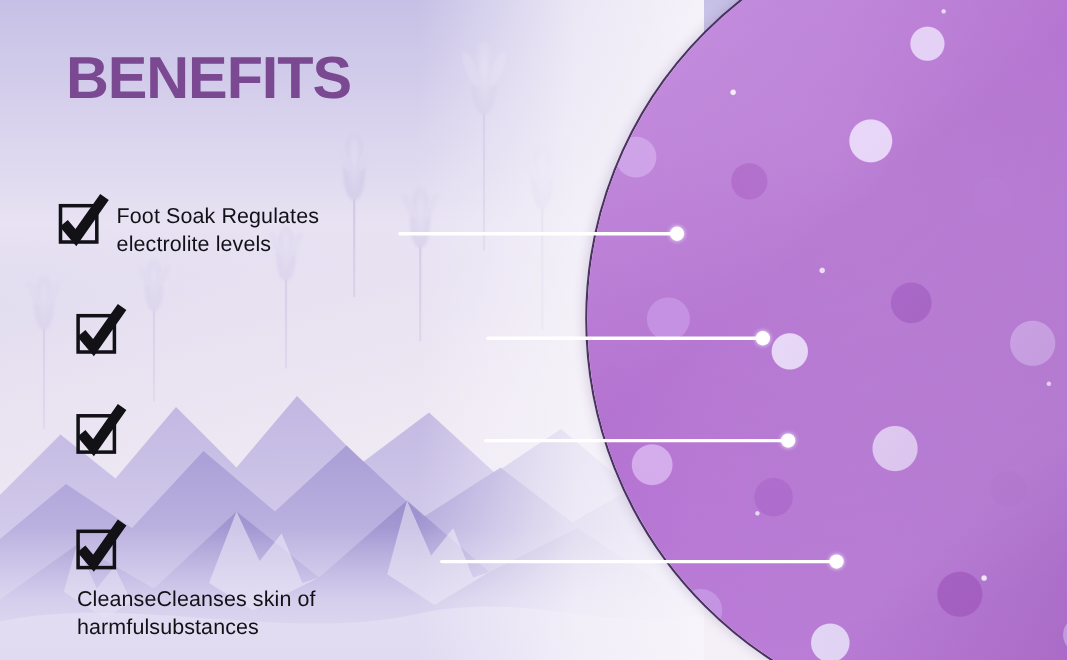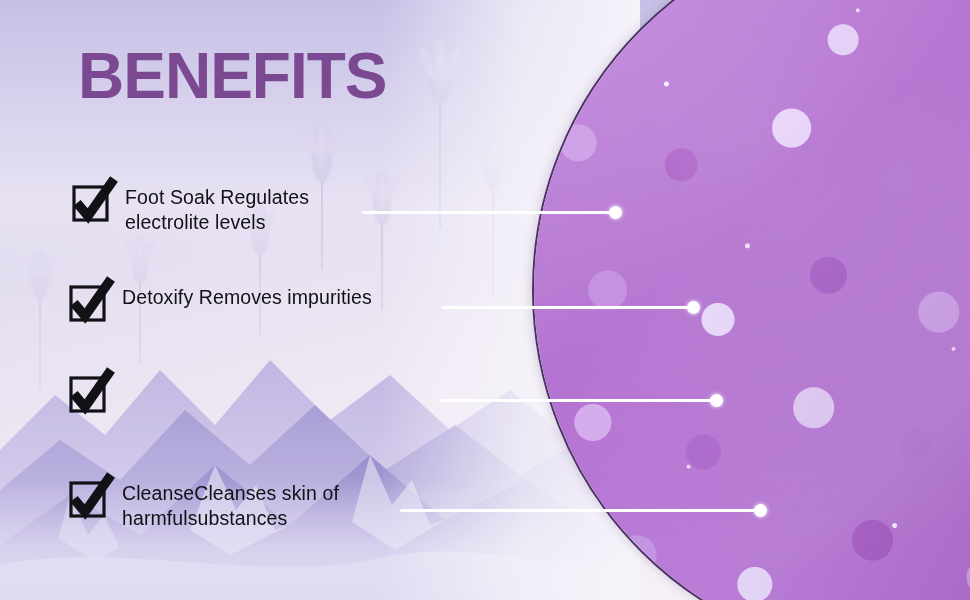--- a/index.html
+++ b/index.html
@@ -125,22 +125,22 @@
       radial-gradient(circle at 86% 49%, rgba(255,255,255,.8) 0 2px, rgba(0,0,0,0) 3px),
       radial-gradient(circle at 21% 74%, rgba(255,255,255,.7) 0 1.5px, rgba(0,0,0,0) 2.5px),
       radial-gradient(circle at 49% 82%, rgba(255,255,255,.8) 0 2px, rgba(0,0,0,0) 3px),
       radial-gradient(circle at 73% 92%, rgba(255,255,255,.6) 0 1.5px, rgba(0,0,0,0) 2.5px),
       radial-gradient(ellipse at 30% 30%, rgba(255,255,255,.12) 0%, rgba(0,0,0,0) 60%),
       radial-gradient(ellipse at 75% 80%, rgba(60,20,90,.14) 0%, rgba(0,0,0,0) 60%);
   }
 
   
   #title {
-    position:absolute; left:78px; top:44px;
-    font-size:64px;
+    position:absolute; left:60px; top:44px;
+    font-size:54px;
     font-weight:700;
     letter-spacing:-1px;
     color:#7a4992;
     line-height:1;
     font-family:"Liberation Sans", sans-serif;
     white-space:nowrap;
   }
 
   
   .benefit {
@@ -155,24 +155,24 @@
     color:#111116;
     font-size:19.5px;
     line-height:1.28;
     font-weight:500;
     letter-spacing:.1px;
     white-space:pre-line;
     font-family:"Liberation Sans", sans-serif;
     padding-top:1px;
   }
 
-  #b1 { left:73px; top:184px; }
+  #b1 { left:54px; top:184px; }
   #b2 { left:70px; top:284px; }
   #b3 { left:70px; top:375px; }
-  #b4 { left:70px; top:480px; }
+  #b4 { left:70px; top:480px;flex-direction:column; }
 
   
   .conn { position:absolute; height:3px; background:#ffffff; border-radius:2px; }
   .conn .node {
     position:absolute; right:-5px; top:50%;
     width:13px; height:13px; margin-top:-6.5px;
     background:#ffffff; border-radius:50%;
     box-shadow:0 0 4px rgba(255,255,255,.9);
   }
   #c1 { left:362px; top:211px; width:255px; }
@@ -299,21 +299,20 @@
 electrolite levels</span>
   </div>
 
   <div class="benefit" id="b2">
     <span class="cbox">
       <svg viewBox="0 0 46 48" aria-hidden="true">
         <rect x="3" y="11" width="33" height="33" fill="none" stroke="#111116" stroke-width="3.2"></rect>
         <path d="M6 27 L17 40 L43 3" fill="none" stroke="#111116" stroke-width="9.5" stroke-linecap="butt" stroke-linejoin="miter"></path>
       </svg>
     </span>
-    <span class="btext">Detoxify Removes impurities</span>
   </div>
 
   <div class="benefit" id="b3">
     <span class="cbox">
       <svg viewBox="0 0 46 48" aria-hidden="true">
         <rect x="3" y="11" width="33" height="33" fill="none" stroke="#111116" stroke-width="3.2"></rect>
         <path d="M6 27 L17 40 L43 3" fill="none" stroke="#111116" stroke-width="9.5" stroke-linecap="butt" stroke-linejoin="miter"></path>
       </svg>
     </span>
   </div>

